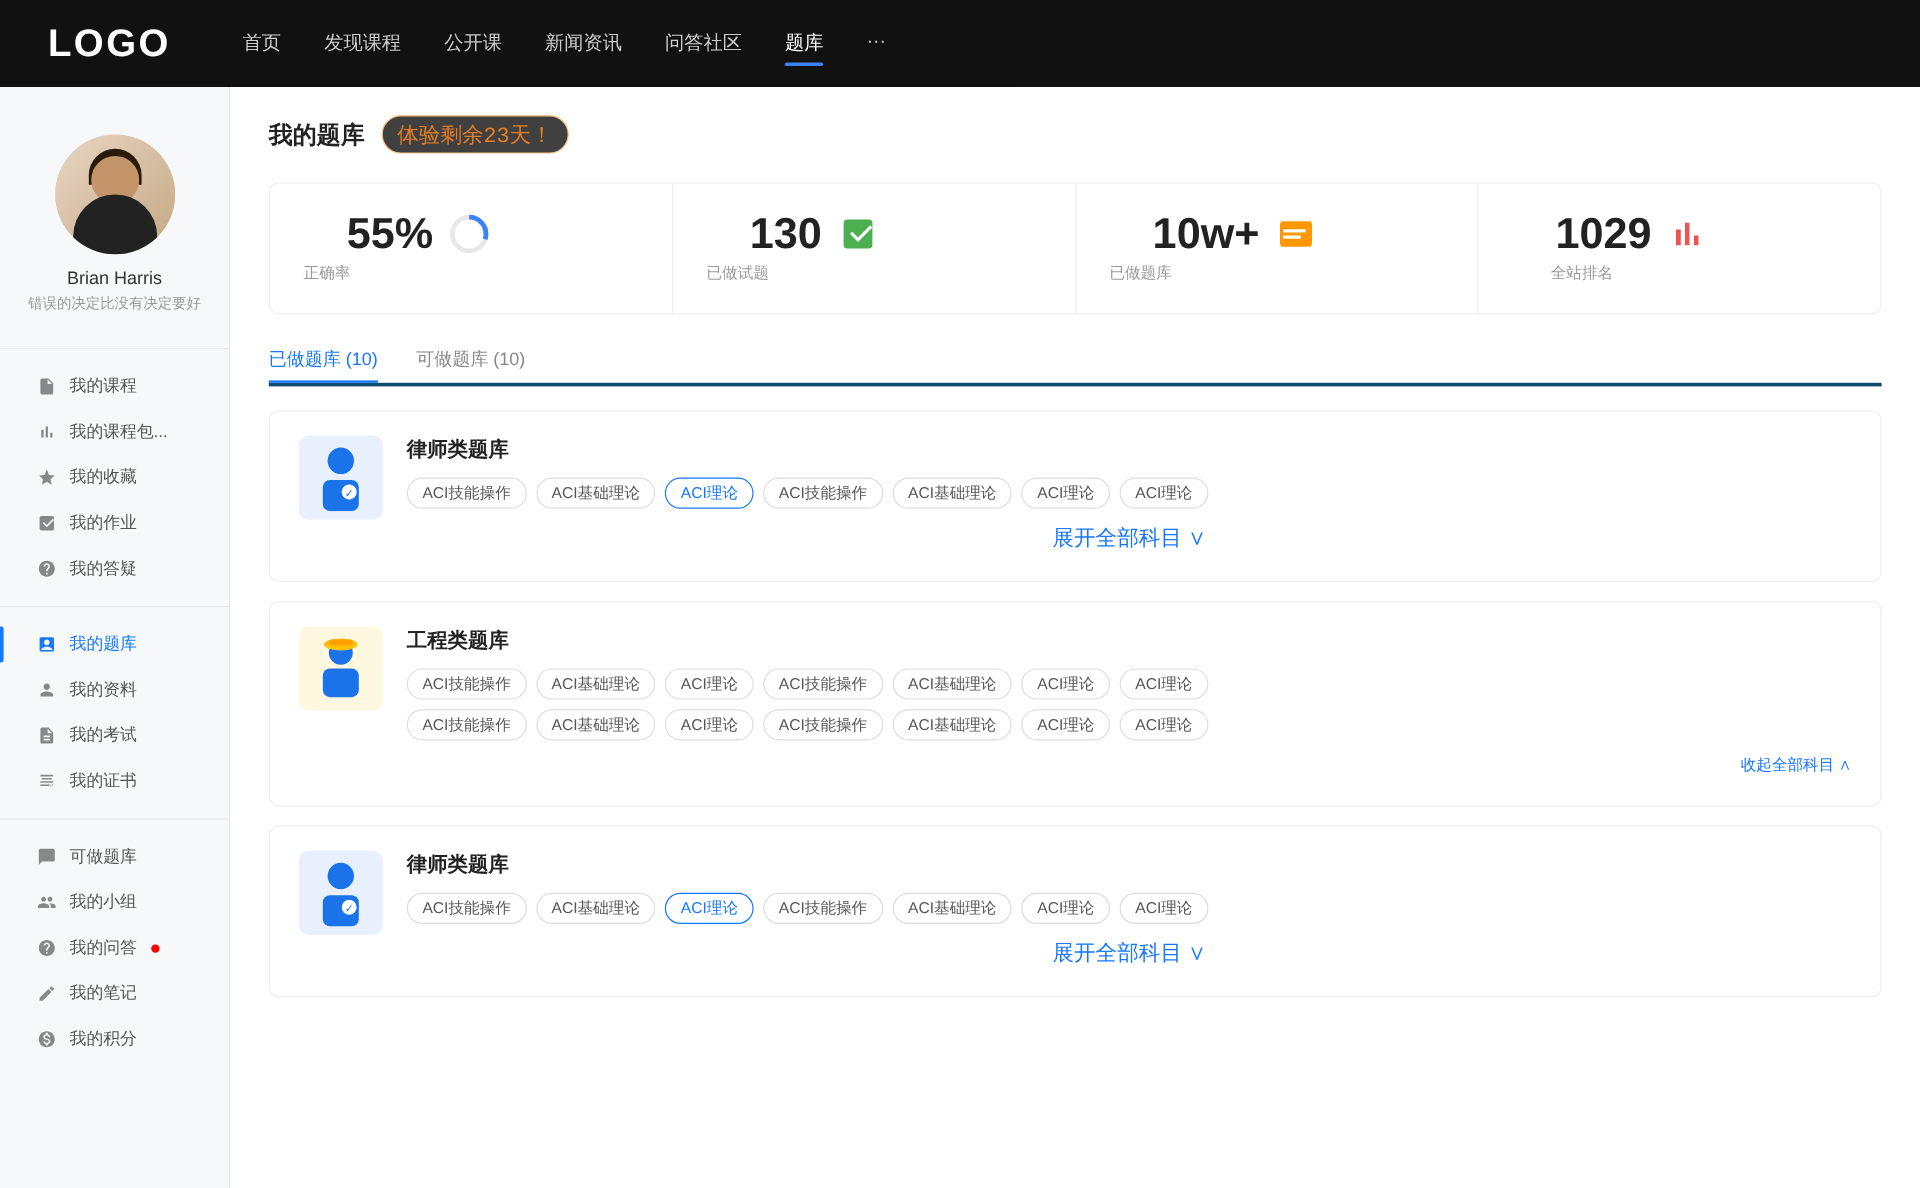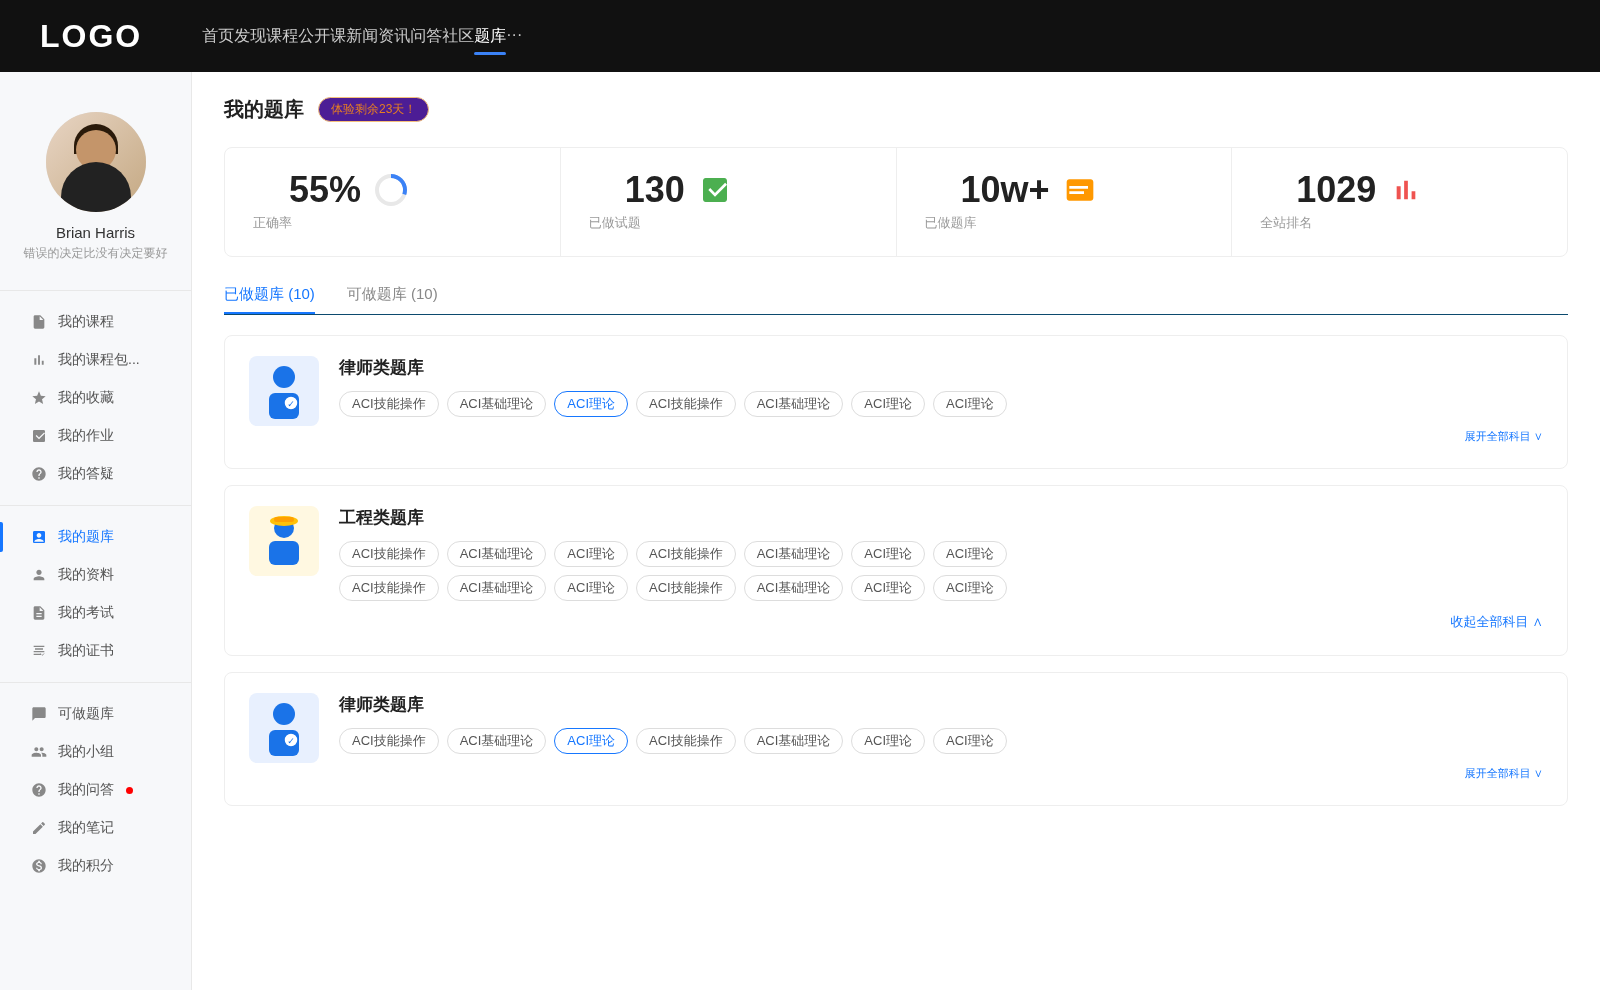--- a/index.html
+++ b/index.html
@@ -19,20 +19,21 @@
     .topnav-logo {
       color: white;
       font-size: 32px;
       font-weight: bold;
       letter-spacing: 2px;
       margin-right: 60px;
       min-width: 100px;
     }
     .topnav-links {
       display: flex;
+      gap: 36px;
       flex: 1;
     }
     .topnav-link {
       color: #ccc;
       font-size: 16px;
       cursor: pointer;
       padding: 4px 0;
       position: relative;
     }
     .topnav-link.active {
@@ -206,45 +207,46 @@
       align-items: center;
       gap: 14px;
       margin-bottom: 24px;
     }
     .page-title {
       font-size: 20px;
       font-weight: 600;
       color: #222;
     }
     .trial-badge {
-      background: #4c1d95;
+      background: #404040;
       color: #e67e22;
       border: 1px solid #f5c07c;
       padding: 3px 12px;
       border-radius: 20px;
-      font-size: 12px;
+      font-size: 18px;
+      font-family: Liberation Mono, monospace;
     }
 
     
     .stats-row {
       display: flex;
       border: 1px solid #eee;
       border-radius: 8px;
       margin-bottom: 28px;
       overflow: hidden;
     }
     .stat-item {
       flex: 1;
       padding: 24px 28px;
       border-right: 1px solid #eee;
       display: flex;
       align-items: flex-start;
       gap: 12px;
     }
-    .stat-item:last-child { border-right: none; }
+    .stat-item:last-child { border-right: none; text-align: center; }
     .stat-text .stat-value {
       font-size: 36px;
       font-weight: 700;
       color: #222;
       line-height: 1;
       margin-left: 36px;
     }
     .stat-text .stat-label {
       font-size: 13px;
       color: #999;
@@ -252,21 +254,21 @@
     }
     .stat-icon {
       width: 36px; height: 36px;
       display: flex; align-items: center; justify-content: center;
     }
 
     
     .tabs-row {
       display: flex;
       gap: 32px;
-      border-bottom: 1px solid #0c4a6e;
+      border-bottom: 3px solid #0c4a6e;
       margin-bottom: 20px;
     }
     .tab-item {
       font-size: 15px;
       color: #888;
       padding-bottom: 10px;
       cursor: pointer;
       position: relative;
     }
     .tab-item.active {
@@ -322,23 +324,23 @@
       cursor: pointer;
       background: white;
     }
     .tag.active-tag {
       border-color: #1677ff;
       color: #1677ff;
       background: white;
     }
     .expand-link {
       color: #1677ff;
-      font-size: 11px;
-      cursor: pointer;
-      text-align: right;
+      font-size: 18px;
+      cursor: pointer;
+      text-align: center;
       padding: 4px 0;
     }
     .collapse-link {
       color: #1677ff;
       font-size: 13px;
       cursor: pointer;
       text-align: right;
       padding: 4px 0;
     }
   </style>

